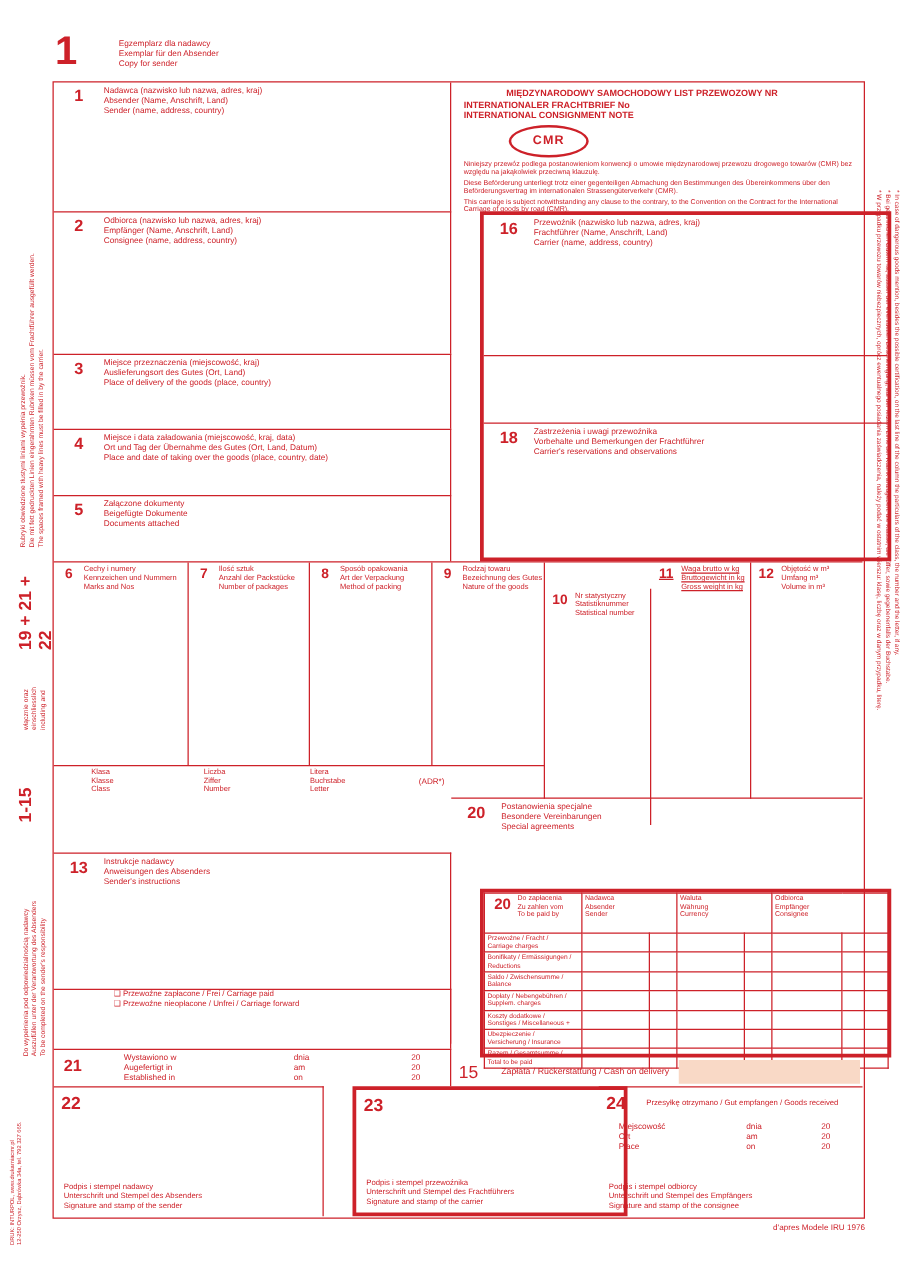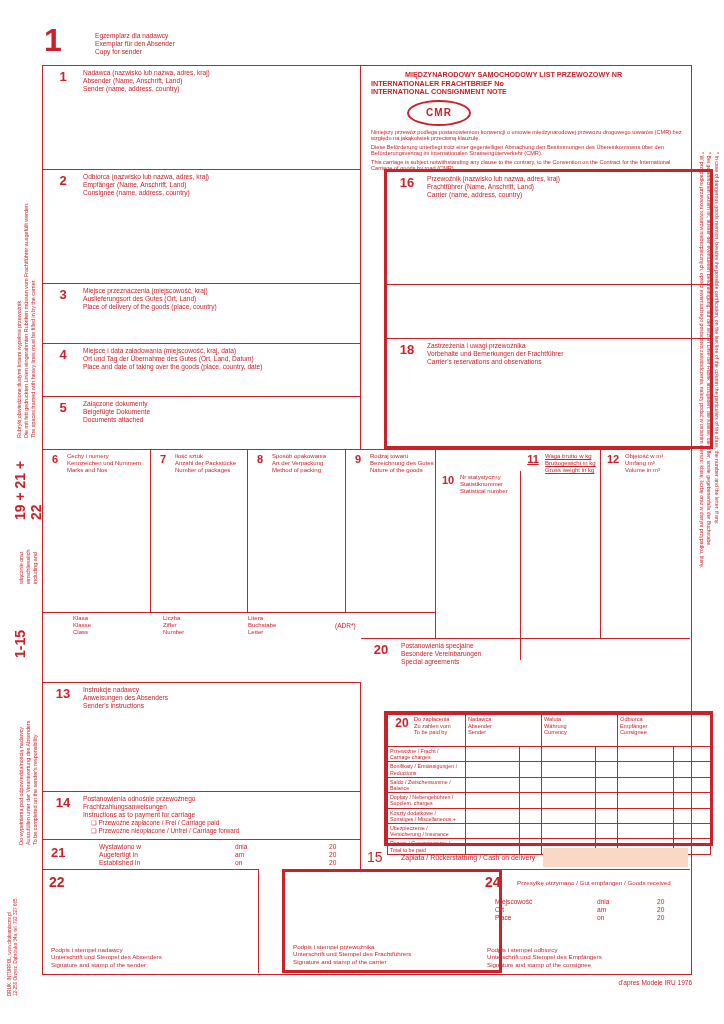--- a/index.html
+++ b/index.html
@@ -440,28 +440,20 @@
         <td></td>
             <td></td>
         <td></td>
             <td></td>
       </tr>
     </tbody>
       </table>
   </div>
 
   <div class="box bt br" style="left:0; top:725px; width:318px; height:48px;">
-    <div class="bhead">
-      <span class="num">14</span>
-      <div class="l3">
-        <span>Postanowienia odnośnie przewoźnego</span>
-        <span>Frachtzahlungsanweisungen</span>
-        <span>Instructions as to payment for carriage</span>
-      </div>
-    </div>
     <div class="opt">
       <span>❑</span>
       <span>Przewoźne zapłacone / Frei / Carriage paid</span>
     </div>
     <div class="opt">
       <span>❑</span>
       <span>Przewoźne nieopłacone / Unfrei / Carriage forward</span>
     </div>
   </div>
 
@@ -494,20 +486,21 @@
     <div class="cnum">22</div>
     <div class="fill"></div>
     <div class="sig l3">
       <span>Podpis i stempel nadawcy</span>
       <span>Unterschrift und Stempel des Absenders</span>
       <span>Signature and stamp of the sender</span>
     </div>
   </div>
 
   <div class="box heavy" style="left:216px; top:803px; width:220px; height:104px;">
+    <div class="cnum">23</div>
     <div class="fill"></div>
     <div class="sig l3">
       <span>Podpis i stempel przewoźnika</span>
       <span>Unterschrift und Stempel des Frachtführers</span>
       <span>Signature and stamp of the carrier</span>
     </div>
   </div>
 
   <div class="box bt" style="left:436px; top:803px; width:211px; height:104px;">
     <span class="num abs" style="left:6px; top:4px; font-weight:bold; font-size:14px;">24</span>

